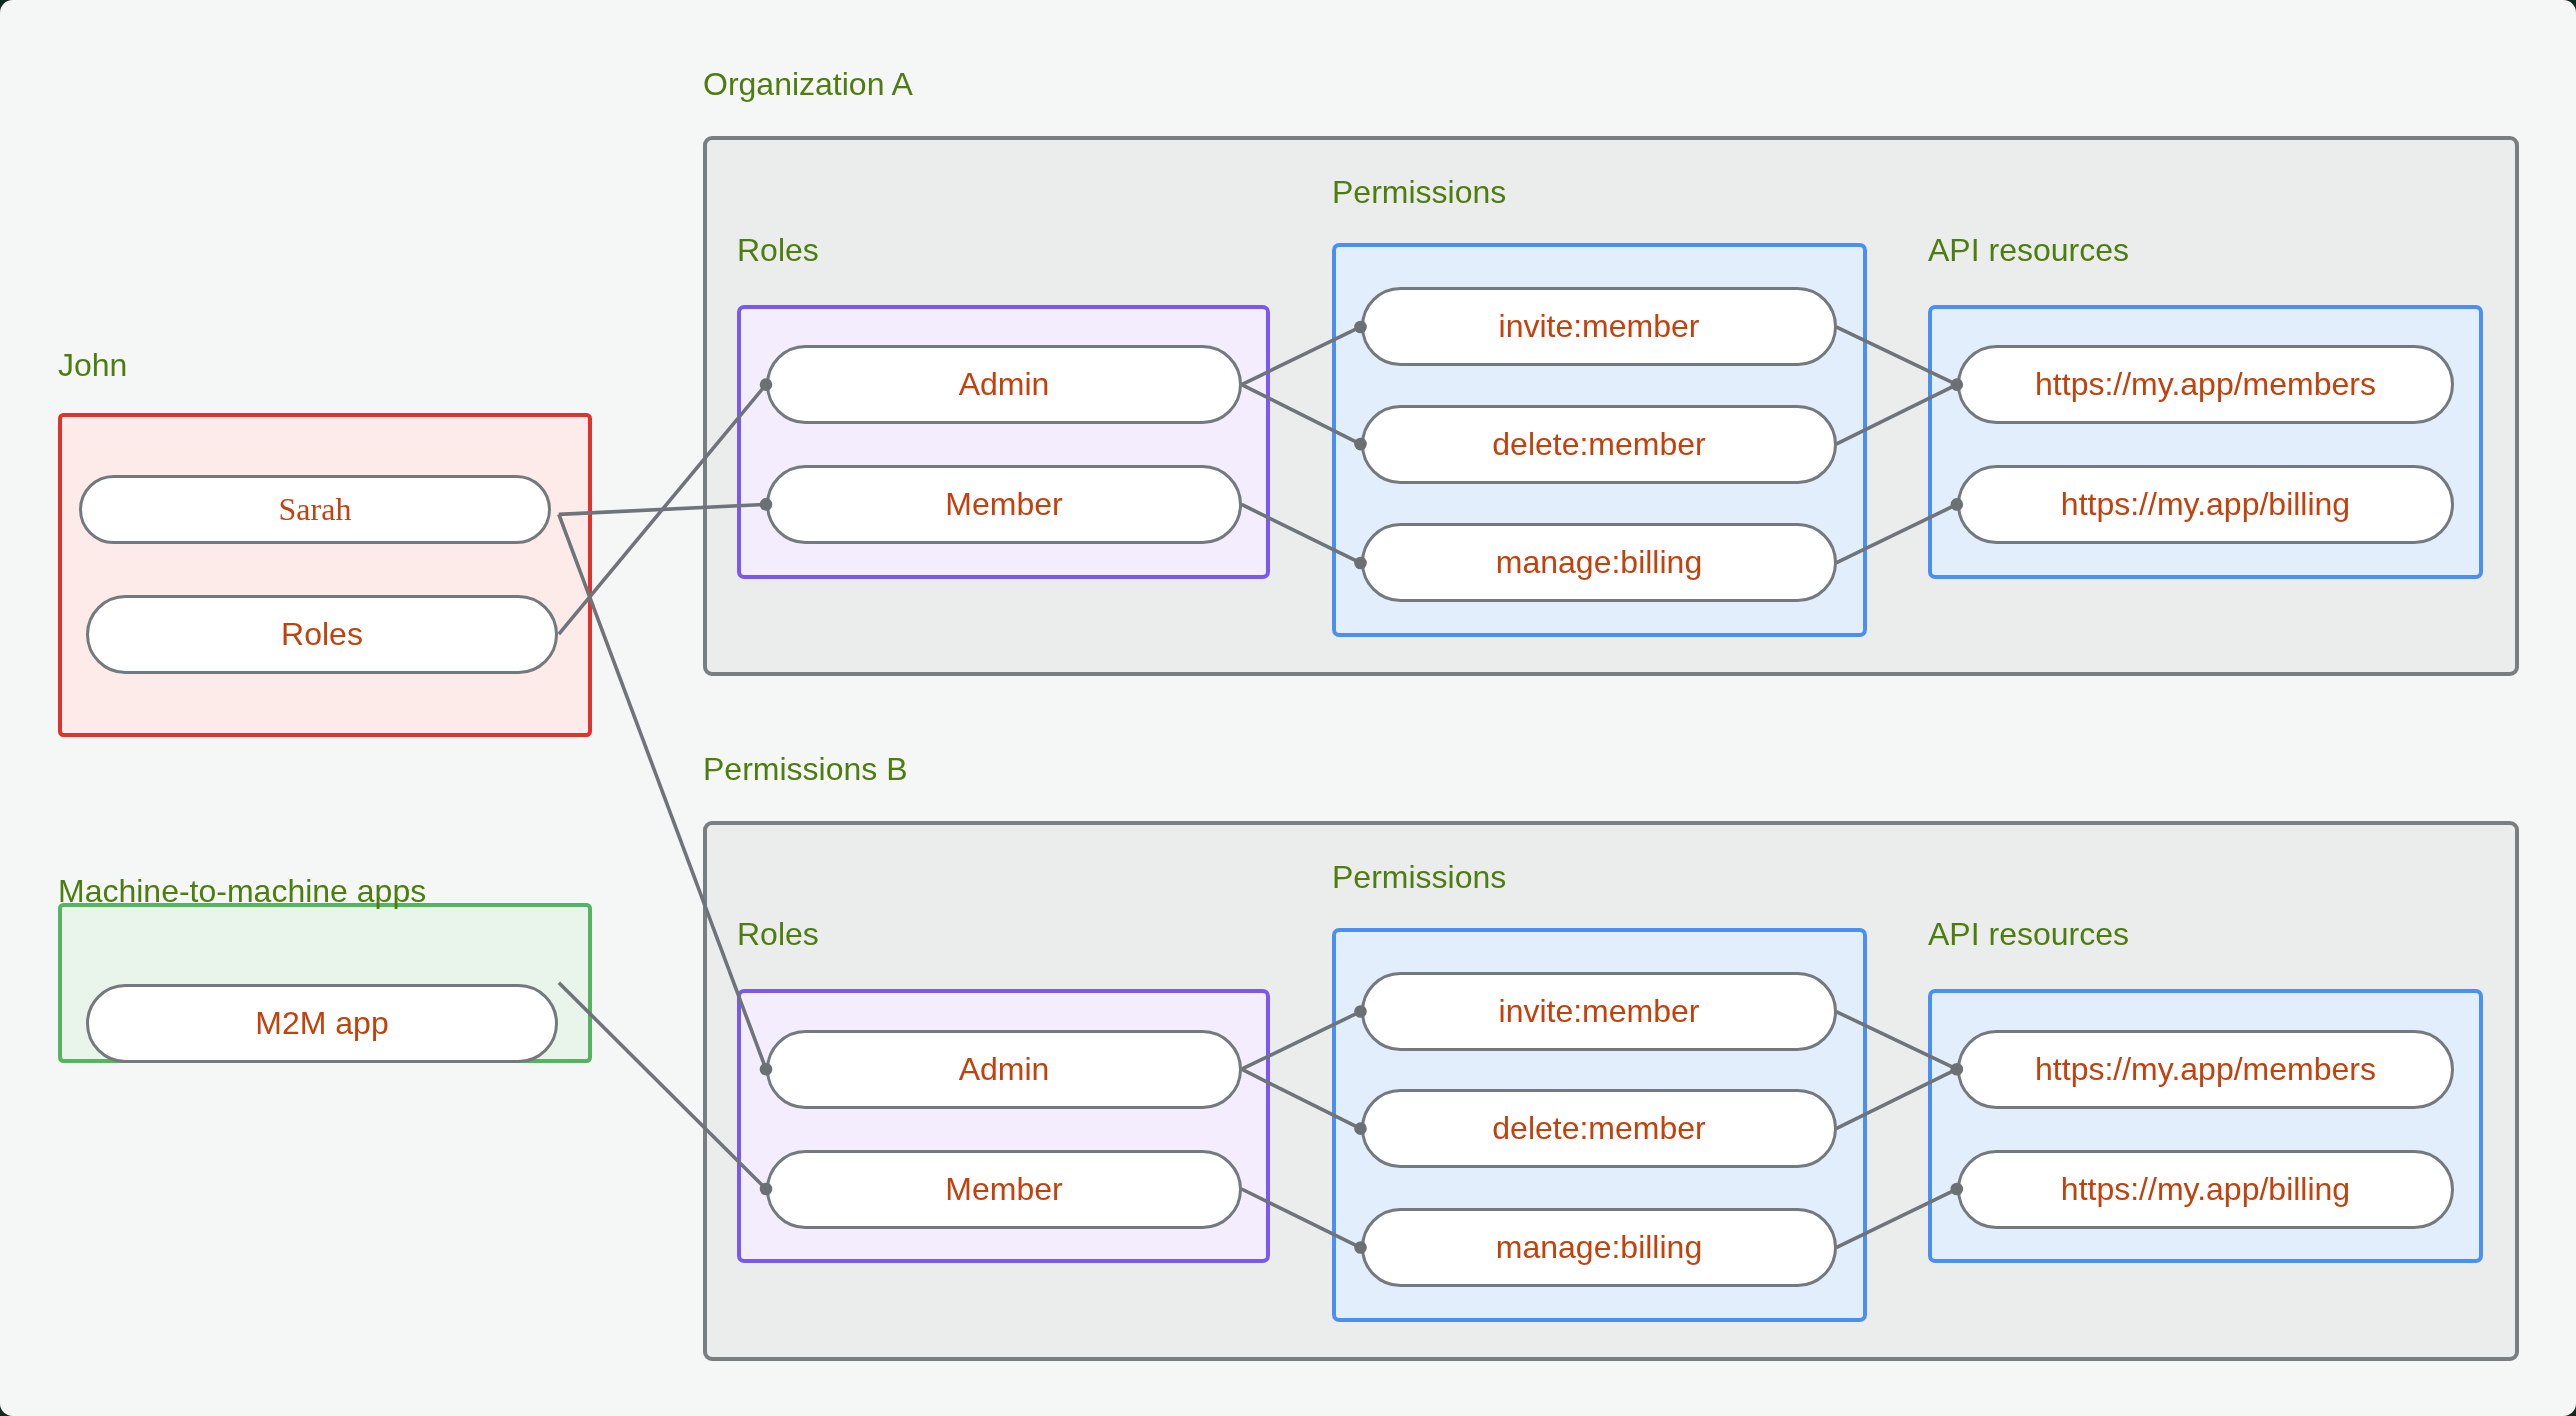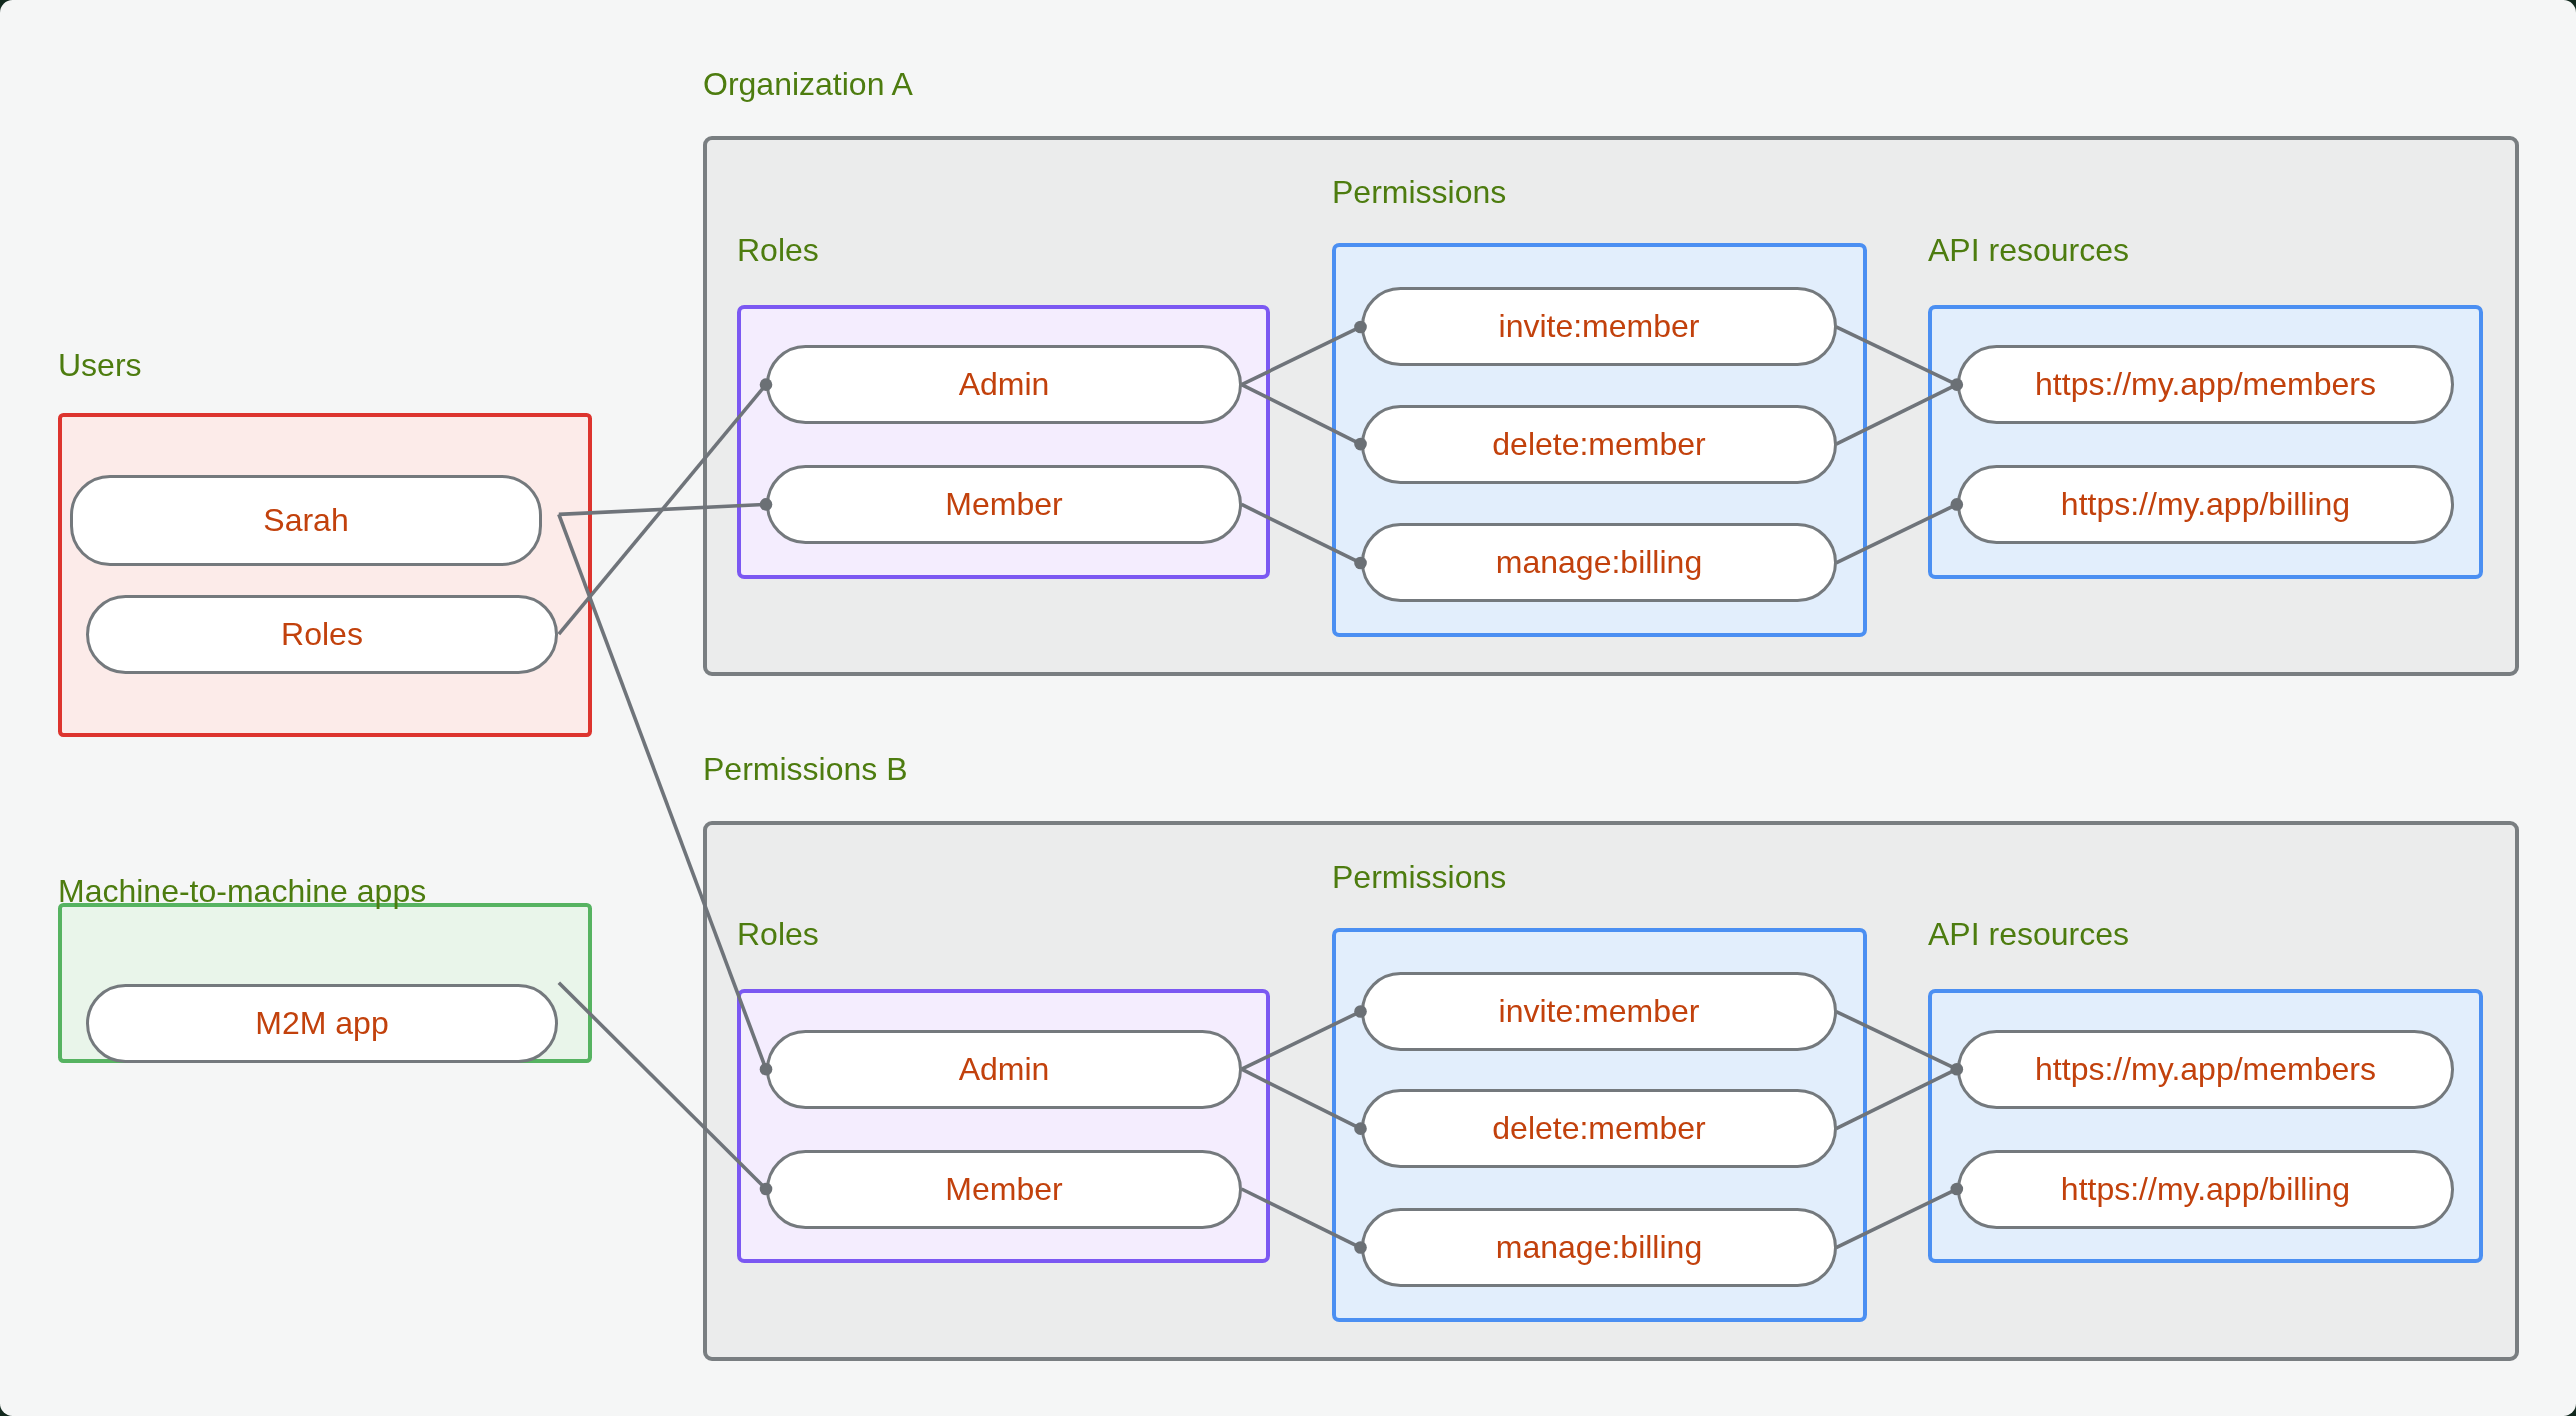--- a/index.html
+++ b/index.html
@@ -69,21 +69,21 @@
   #edge-lines{z-index:2;}
   #edge-dots{z-index:4;}
   #edge-lines line{stroke:#6f747a;stroke-width:4;}
   #edge-dots circle{fill:#6b7075;}
 </style>
 </head>
 <body>
 
 <div class="canvas">
 
-  <div class="lbl" style="left:58px;top:346px">Users</div>
+  <div class="lbl" style="left:58px;top:346px">John</div>
   <div class="gbox red" style="left:58px;top:413px;width:534px;height:324px"></div>
 
   <div class="lbl" style="left:58px;top:872px">Machine-to-machine apps</div>
   <div class="gbox green" style="left:58px;top:903px;width:534px;height:160px"></div>
 
   <div class="lbl" style="left:703px;top:65px">Organization A</div>
   <div class="gbox org" style="left:703px;top:136px;width:1816px;height:540px"></div>
   <div class="lbl" style="left:1332px;top:173px">Permissions</div>
   <div class="lbl" style="left:737px;top:231px">Roles</div>
   <div class="lbl" style="left:1928px;top:231px">API resources</div>
@@ -112,21 +112,21 @@
       <line x1="2038" y1="493" x2="2172" y2="427"></line>
       <line x1="2038" y1="625" x2="2172" y2="560"></line>
       <line x1="1378" y1="1187" x2="1510" y2="1123"></line>
       <line x1="1378" y1="1187" x2="1510" y2="1253"></line>
       <line x1="1378" y1="1320" x2="1510" y2="1385"></line>
       <line x1="2038" y1="1123" x2="2172" y2="1187"></line>
       <line x1="2038" y1="1253" x2="2172" y2="1187"></line>
       <line x1="2038" y1="1385" x2="2172" y2="1320"></line>
     </svg>
 
-  <div class="pill" style="left: 70px; top: 475px; width: 472px; height: 91px;">Sarah</div>
+  <div class="pill" style="left: 79px; top: 475px; width: 472px; height: 69px; font-family: Liberation Serif, serif;">Sarah</div>
   <div class="pill" style="left: 86px; top: 595px; width: 472px; height: 79px;">Roles</div>
   <div class="pill" style="left: 86px; top: 984px; width: 472px; height: 79px;">M2M app</div>
 
   <div class="pill" style="left: 766px; top: 345px; width: 476px; height: 79px;">Admin</div>
   <div class="pill" style="left: 766px; top: 465px; width: 476px; height: 79px;">Member</div>
   <div class="pill" style="left: 1361px; top: 287px; width: 476px; height: 79px;">invite:member</div>
   <div class="pill" style="left: 1361px; top: 405px; width: 476px; height: 79px;">delete:member</div>
   <div class="pill" style="left: 1361px; top: 523px; width: 476px; height: 79px;">manage:billing</div>
   <div class="pill" style="left: 1957px; top: 345px; width: 497px; height: 79px;">https://my.app/members</div>
   <div class="pill" style="left: 1957px; top: 465px; width: 497px; height: 79px;">https://my.app/billing</div>

